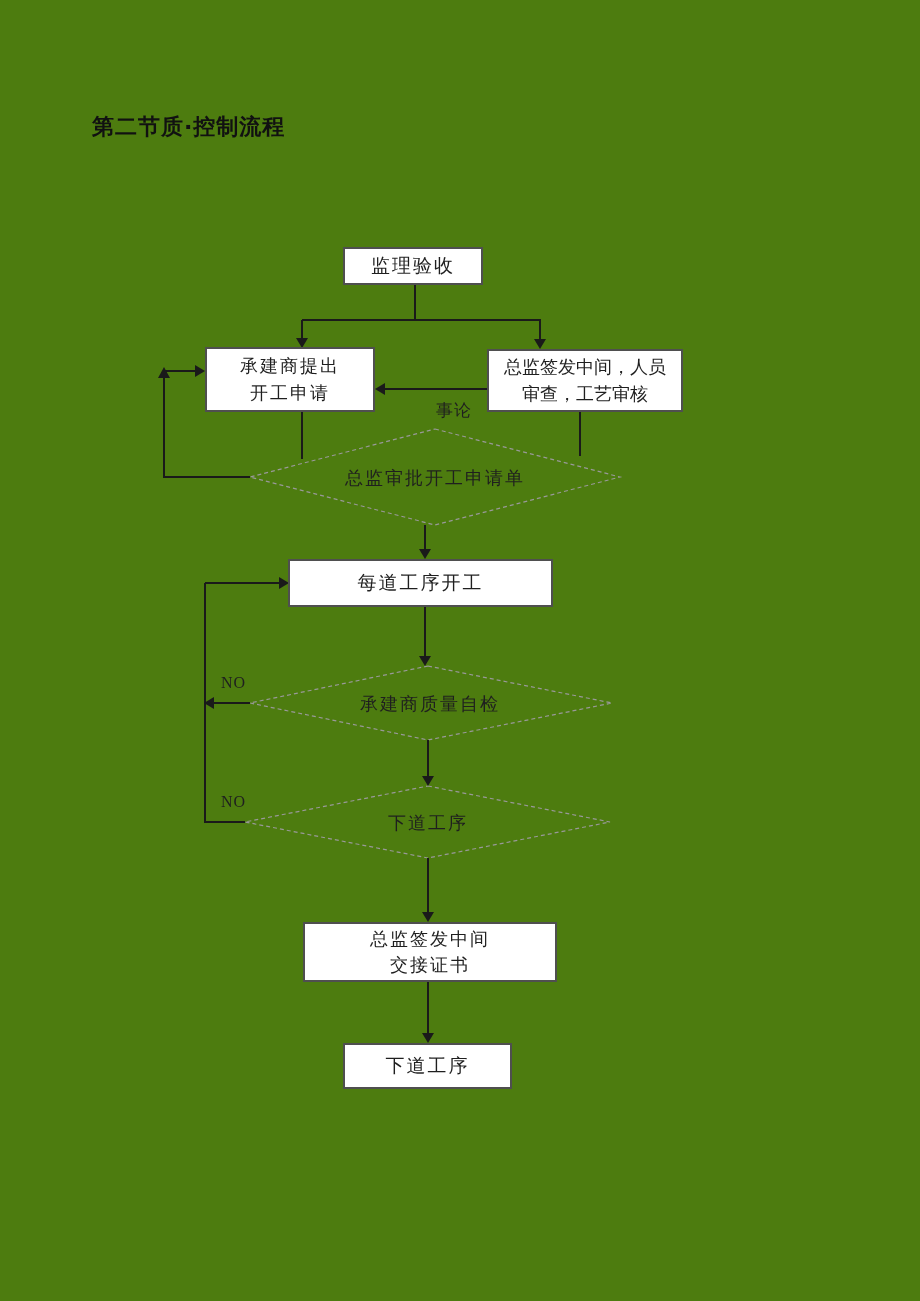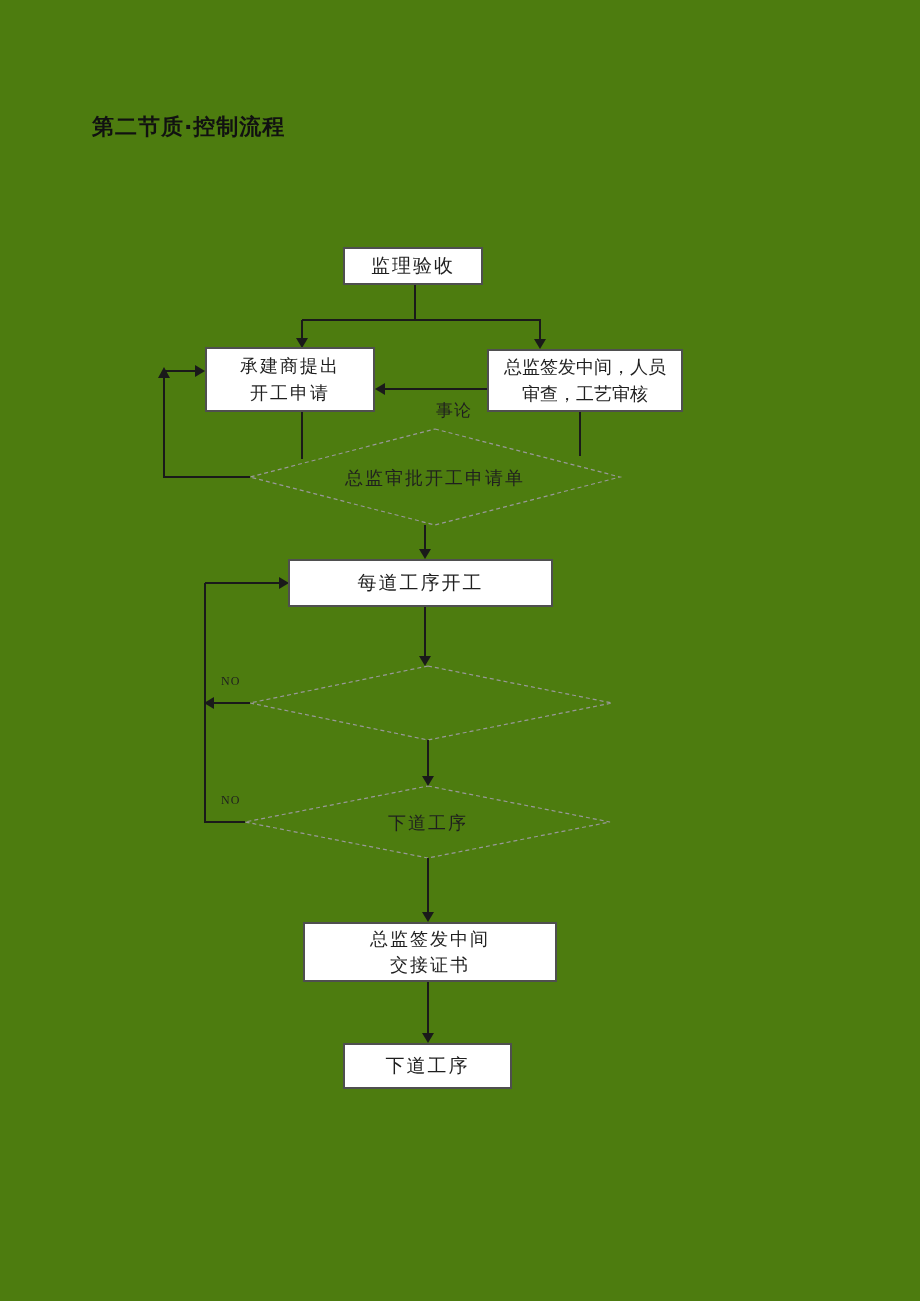--- a/index.html
+++ b/index.html
@@ -42,21 +42,21 @@
     font-size:18px;letter-spacing:2px;
     white-space:nowrap;
   }
   .edge-label{
     position:absolute;
     font-size:17px;letter-spacing:1px;
     white-space:nowrap;
   }
   .no-label{
     position:absolute;
-    font-size:12px;letter-spacing:1px;
+    font-size:16px;letter-spacing:1px;
     font-family:"Liberation Serif","DejaVu Serif",serif;
   }
 </style>
 </head>
 <body>
 
 <div class="page">
 
   <div class="doc-title">第二节质·控制流程</div>
 
@@ -137,19 +137,20 @@
   <div class="node" style="left:303px;top:922px;width:254px;height:60px;font-size:18px;">
     <span>总监签发中间</span>
     <span>交接证书</span>
   </div>
 
   <div class="node" style="left:343px;top:1043px;width:169px;height:46px;">
     <span>下道工序</span>
   </div>
 
   <div class="dtext" style="left:285px;top:466px;width:300px;">总监审批开工申请单</div>
+  <div class="dtext" style="left:305px;top:692px;width:250px;">承建商质量自检</div>
   <div class="dtext" style="left:353px;top:811px;width:150px;">下道工序</div>
 
   <div class="edge-label" style="left:436px;top:367px;margin-top:32px;">事论</div>
   <div class="no-label" style="left:221px;top:674px;">NO</div>
   <div class="no-label" style="left:221px;top:793px;">NO</div>
 
 </div>
 
 </body></html>

